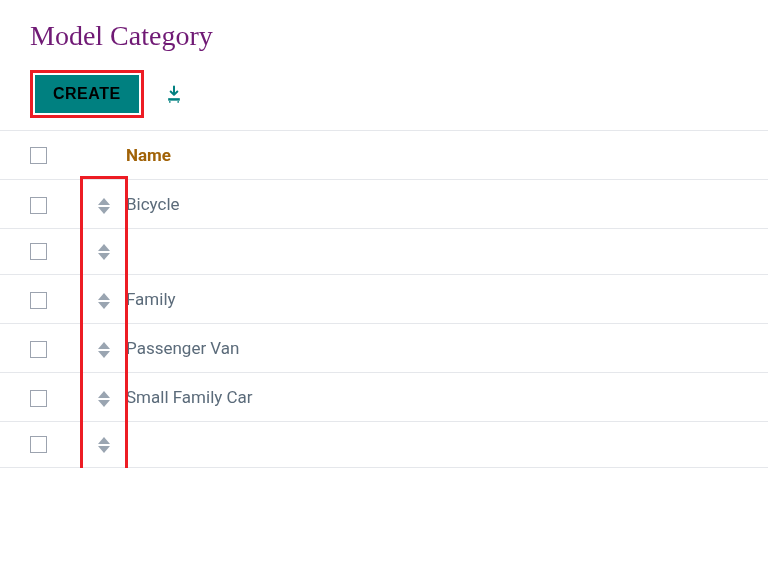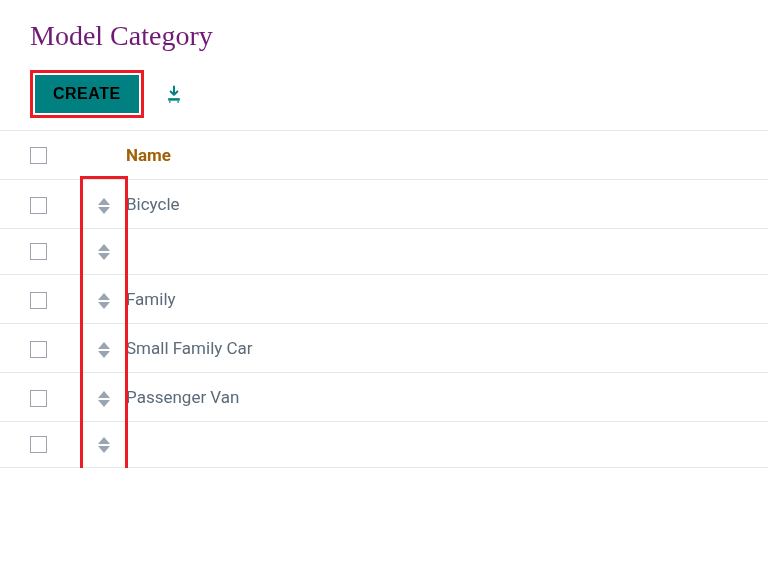--- a/index.html
+++ b/index.html
@@ -195,38 +195,38 @@
         <div class="col-drag">
             <span class="drag-handle">
               <svg width="12" height="7" viewBox="0 0 12 7">
                 <polygon points="6,0 12,7 0,7" fill="currentColor"></polygon>
               </svg>
               <svg width="12" height="7" viewBox="0 0 12 7" style="margin-top:2px">
                 <polygon points="0,0 12,0 6,7" fill="currentColor"></polygon>
               </svg>
             </span>
           </div>
+        <div class="col-name">Passenger Van</div>
+      </div>
+
+      <div class="row">
+        <div class="col-check">
+            <input type="checkbox" class="chk" style="">
+          </div>
+        <div class="col-drag">
+            <span class="drag-handle">
+              <svg width="12" height="7" viewBox="0 0 12 7">
+                <polygon points="6,0 12,7 0,7" fill="currentColor"></polygon>
+              </svg>
+              <svg width="12" height="7" viewBox="0 0 12 7" style="margin-top:2px">
+                <polygon points="0,0 12,0 6,7" fill="currentColor"></polygon>
+              </svg>
+            </span>
+          </div>
         <div class="col-name">Small Family Car</div>
-      </div>
-
-      <div class="row">
-        <div class="col-check">
-            <input type="checkbox" class="chk" style="">
-          </div>
-        <div class="col-drag">
-            <span class="drag-handle">
-              <svg width="12" height="7" viewBox="0 0 12 7">
-                <polygon points="6,0 12,7 0,7" fill="currentColor"></polygon>
-              </svg>
-              <svg width="12" height="7" viewBox="0 0 12 7" style="margin-top:2px">
-                <polygon points="0,0 12,0 6,7" fill="currentColor"></polygon>
-              </svg>
-            </span>
-          </div>
-        <div class="col-name">Passenger Van</div>
       </div>
 
       <div class="row">
         <div class="col-check">
             <input type="checkbox" class="chk" style="">
           </div>
         <div class="col-drag">
             <span class="drag-handle">
               <svg width="12" height="7" viewBox="0 0 12 7">
                 <polygon points="6,0 12,7 0,7" fill="currentColor"></polygon>

